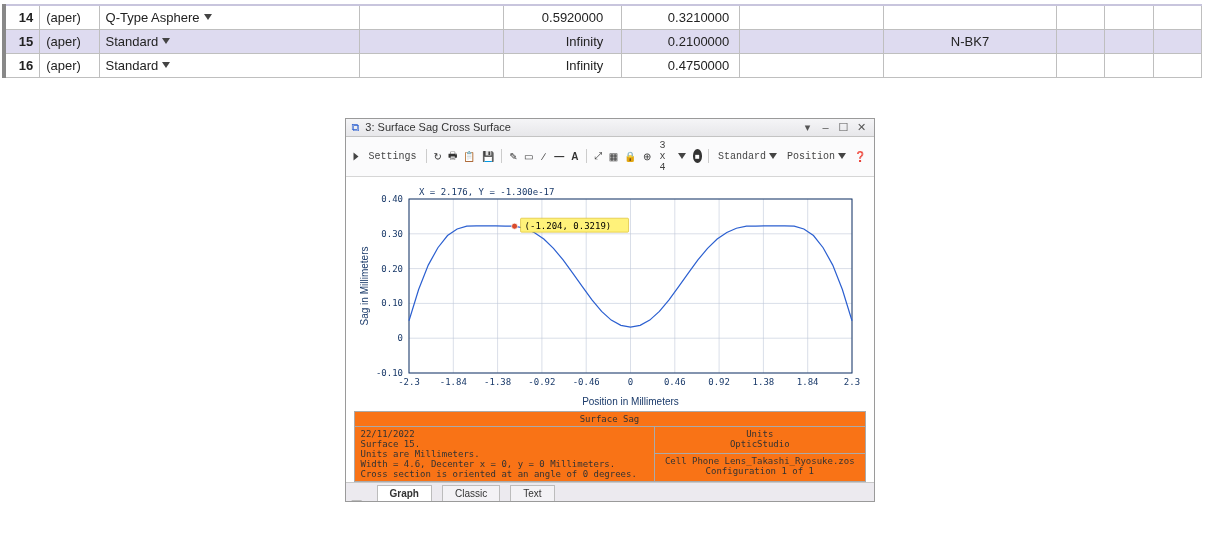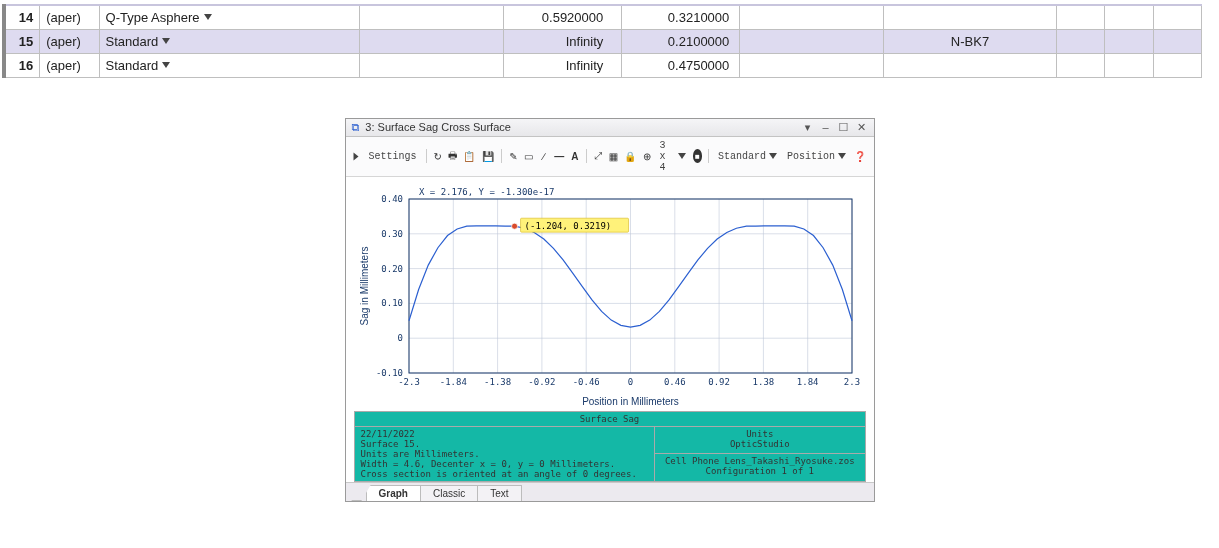--- a/index.html
+++ b/index.html
@@ -86,25 +86,25 @@
     padding: 4px 8px 0 8px;
   }
   svg.chart { display: block; }
   .axis-text { font: 9px "Consolas", monospace; fill: #1a3a6a; }
   .axis-label { font: 10px "Segoe UI", sans-serif; fill: #1a3a6a; }
   .curve { fill: none; stroke: #2b5fd0; stroke-width: 1.2; }
   .grid { stroke: #bfc7d9; stroke-width: 0.6; }
   .cursor-box { fill: #fff27a; stroke: #cda800; stroke-width: 0.5; }
   .cursor-txt { font: 9px "Consolas", monospace; fill: #000; }
 
-  .footer-table { width: 100%; border-collapse: collapse; background:#14b8a6; }
+  .footer-table { width: 100%; border-collapse: collapse; background:#f97316; }
   .footer-table td { border: 1px solid #aaa; padding: 2px 6px; font: 9px "Consolas", monospace; color:#333; vertical-align: top; }
   .footer-table .ctr { text-align: center; }
 
-  .tabstrip { display:flex; gap:0; background:#eceaef; border-top:1px solid #c8c8c8; padding-left:10px;text-align:right; }
+  .tabstrip { display:flex; gap:11px; background:#eceaef; border-top:1px solid #c8c8c8; padding-left:10px;text-align:right; }
   .tabstrip .tab { padding:2px 12px; border:1px solid #bcbcbc; border-bottom:none; background:#f3f2f5; font-size:10px; margin-top:2px; margin-right:-1px;}
   .tabstrip .tab.active { background:#fff; font-weight:600; }
   .tabstrip .slash { width:10px; border-bottom:1px solid #bcbcbc; transform: skewX(-30deg); margin-top:2px; background:#eceaef;}
 </style>
 </head>
 <body>
 
 <table class="sheet">
   <tbody id="sheet-body">
       <tr>

